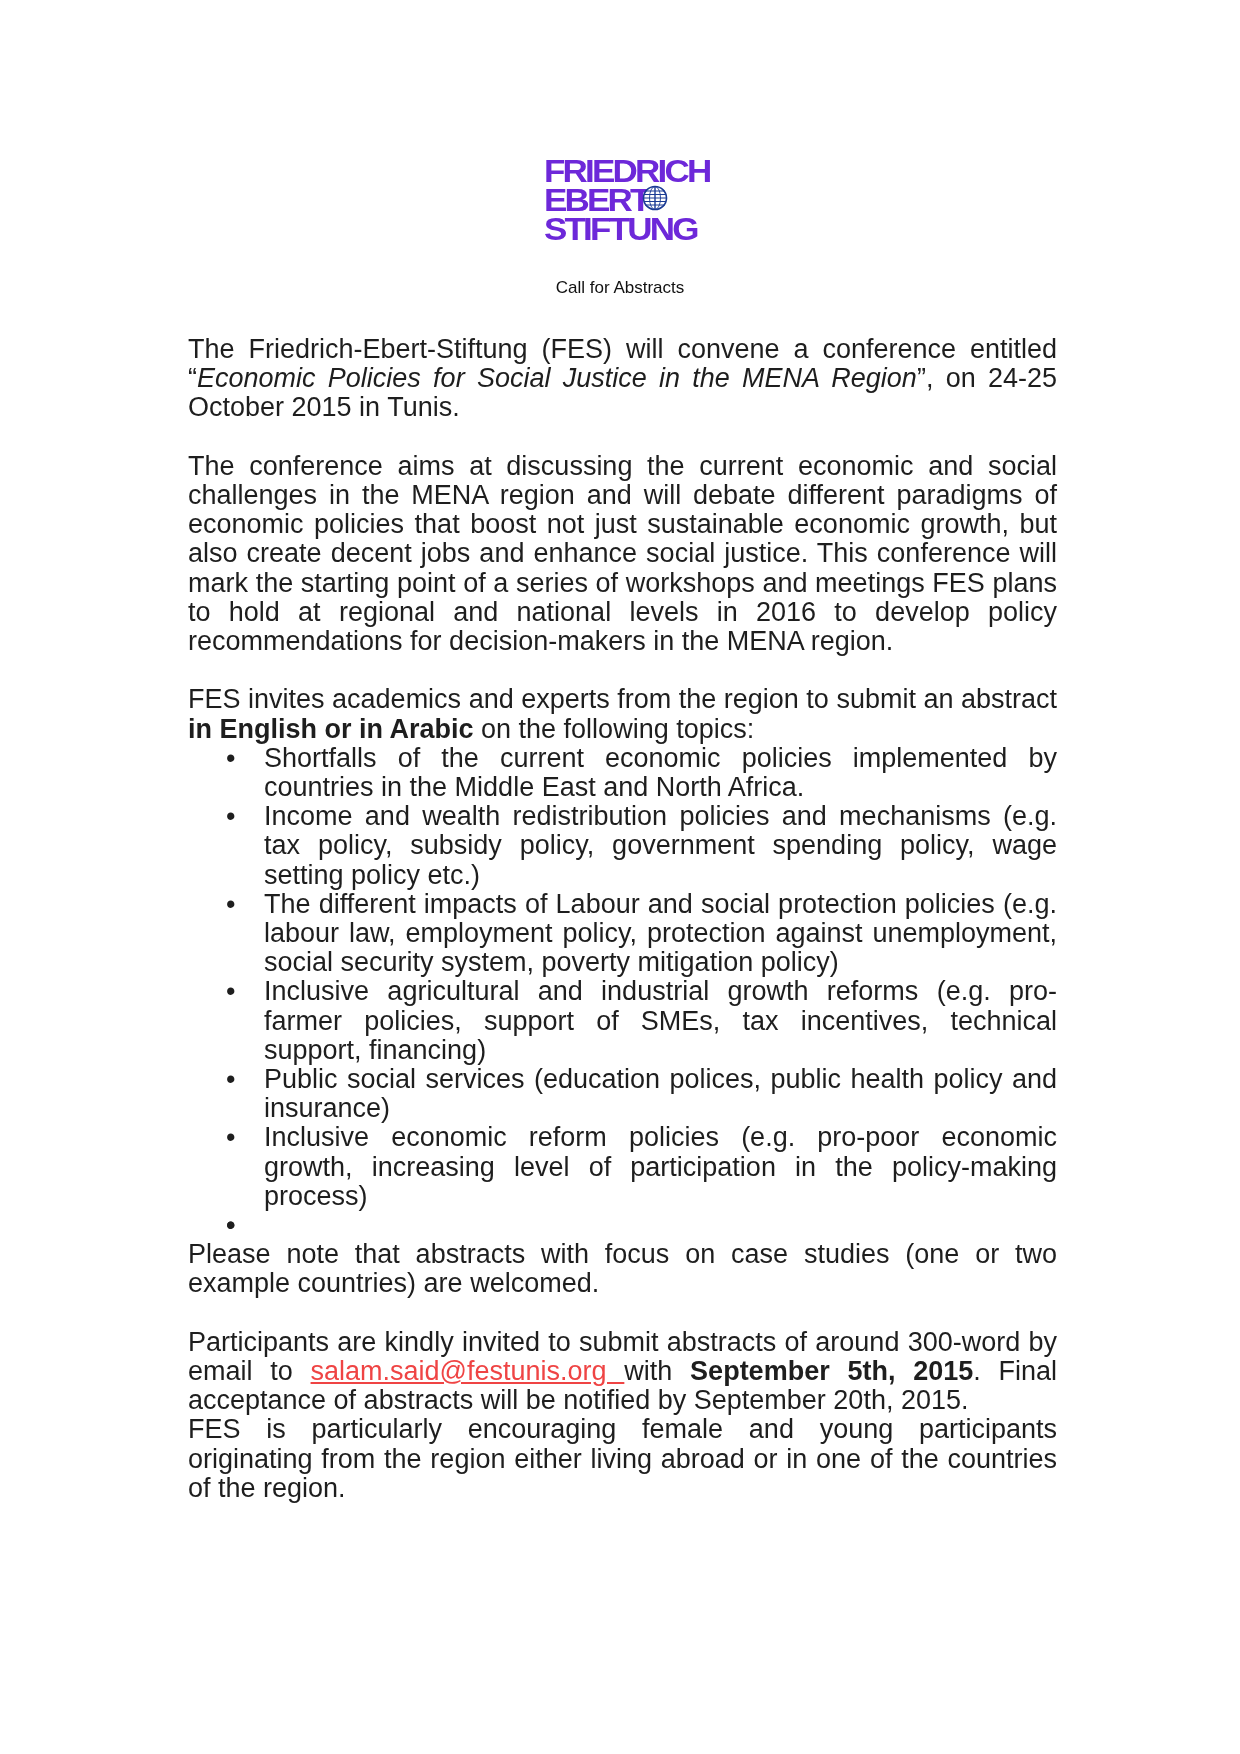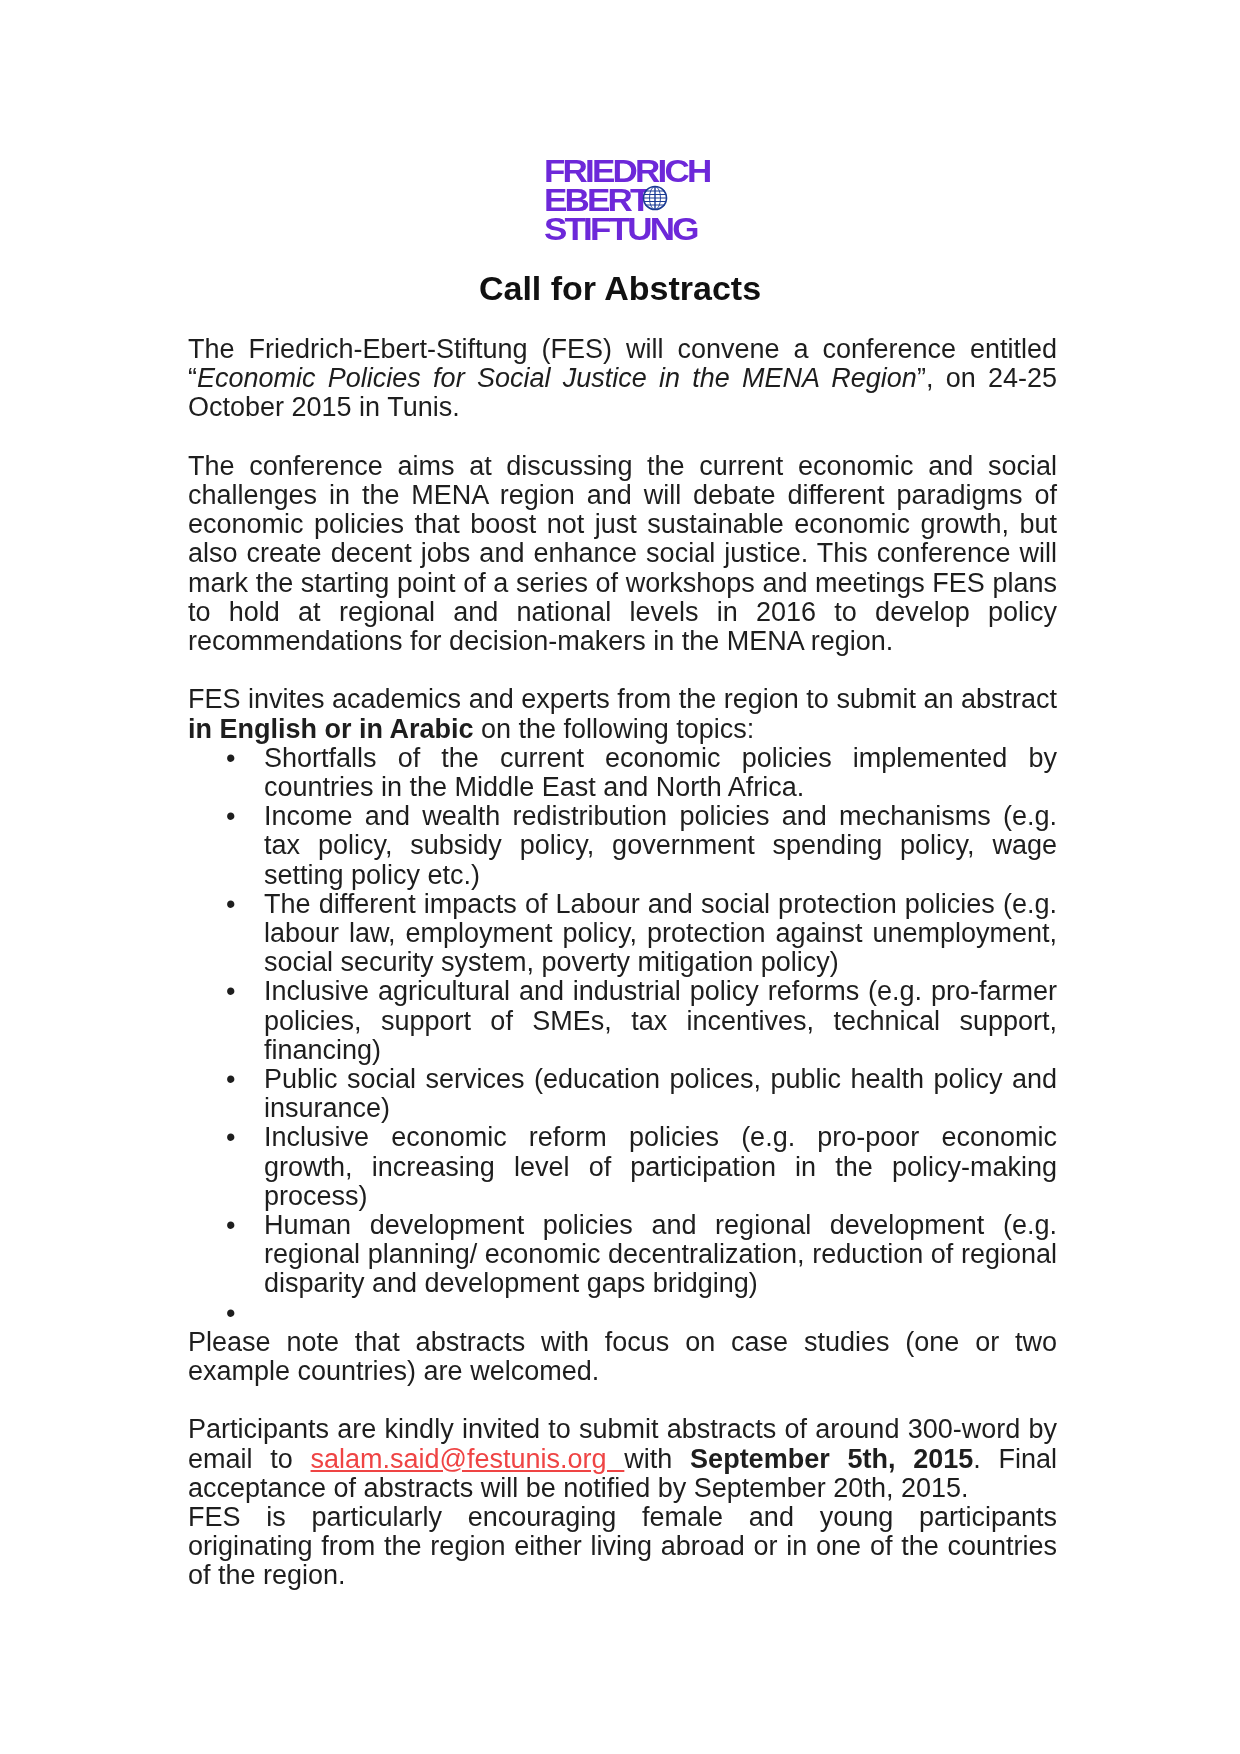--- a/index.html
+++ b/index.html
@@ -7,21 +7,21 @@
            font-family: "Liberation Sans", sans-serif; color: #1e1e1e; }
     .logo { position: absolute; left: 544px; top: 155px; width: 156px; height: 92px;
             color: #6d28d9; font-family: "Liberation Sans", sans-serif; font-weight: bold; }
     .logo-line { position: absolute; left: 0; height: 30px; font-size: 35px; line-height: 30px;
                  letter-spacing: -2.8px; transform: scaleY(0.92); transform-origin: left top; white-space: nowrap; }
     .logo-line.l1 { top: 2px; }
     .logo-line.l2 { top: 31px; }
     .logo-line.l3 { top: 60px; }
     .globe { position: absolute; left: 98px; top: 30px; width: 26px; height: 26px; }
     .title { position: absolute; left: 0; width: 1240px; top: 273px; text-align: center;
-             font-size: 34px; font-weight: bold; line-height: 30px; color: #111; }
+             font-size: 17px; font-weight: normal; line-height: 30px; color: #111; }
     .content { position: absolute; left: 188px; top: 335px; width: 869px;
                font-size: 27px; line-height: 29.2px; text-align: justify; }
     .content p { margin: 0; }
     .gap { height: 29.2px; }
     .bullets { list-style: none; margin: 0; padding: 0; }
     .bullets li { position: relative; padding-left: 76px; text-align: justify; }
     .bullets li .dot { position: absolute; left: 38px; top: 0; }
     a.email { color: #ef4444; text-decoration: underline; }
     .b { font-weight: bold; }
     .i { font-style: italic; }
@@ -50,24 +50,24 @@
 <div class="content">
   <p><span>The Friedrich-Ebert-Stiftung (FES) will convene a conference entitled “</span><span class="i">Economic Policies for Social Justice in the MENA Region</span><span>”, on 24-25 October 2015 in Tunis.</span></p>
   <div class="gap"></div>
   <p>The conference aims at discussing the current economic and social challenges in the MENA region and will debate different paradigms of economic policies that boost not just sustainable economic growth, but also create decent jobs and enhance social justice. This conference will mark the starting point of a series of workshops and meetings FES plans to hold at regional and national levels in 2016 to develop policy recommendations for decision-makers in the MENA region.</p>
   <div class="gap"></div>
   <p><span>FES invites academics and experts from the region to submit an abstract </span><span class="b">in English or in Arabic</span><span> on the following topics:</span></p>
   <ul class="bullets">
     <li><span class="dot">•</span><span>Shortfalls of the current economic policies implemented by countries in the Middle East and North Africa.</span></li>
     <li><span class="dot">•</span><span>Income and wealth redistribution policies and mechanisms (e.g. tax policy, subsidy policy, government spending policy, wage setting policy etc.)</span></li>
     <li><span class="dot">•</span><span>The different impacts of Labour and social protection policies (e.g. labour law, employment policy, protection against unemployment, social security system, poverty mitigation policy)</span></li>
-    <li><span class="dot">•</span><span>Inclusive agricultural and industrial policy reforms (e.g. pro-farmer policies, support of SMEs, tax incentives, technical support, financing)</span></li>
+    <li><span class="dot">•</span><span>Inclusive agricultural and industrial growth reforms (e.g. pro-farmer policies, support of SMEs, tax incentives, technical support, financing)</span></li>
     <li><span class="dot">•</span><span>Public social services (education polices, public health policy and insurance)</span></li>
     <li><span class="dot">•</span><span>Inclusive economic reform policies (e.g. pro-poor economic growth, increasing level of participation in the policy-making process)</span></li>
-    <li><span class="dot">•</span><span>Human development policies and regional development (e.g. regional planning/ economic decentralization, reduction of regional disparity and development gaps bridging)</span></li>
+    <li><span class="dot">•</span></li>
     <li><span class="dot">•</span></li>
   </ul>
   <div class="gap"></div>
   <p>Please note that abstracts with focus on case studies (one or two example countries) are welcomed.</p>
   <div class="gap"></div>
   <p><span>Participants are kindly invited to submit abstracts of around 300-word by email to </span><a class="email" href="#">salam.said@festunis.org </a><span>with </span><span class="b">September 5th, 2015</span><span>. Final acceptance of abstracts will be notified by September 20th, 2015.</span></p>
   <p>FES is particularly encouraging female and young participants originating from the region either living abroad or in one of the countries of the region.</p>
 </div>
 
 </body></html>

